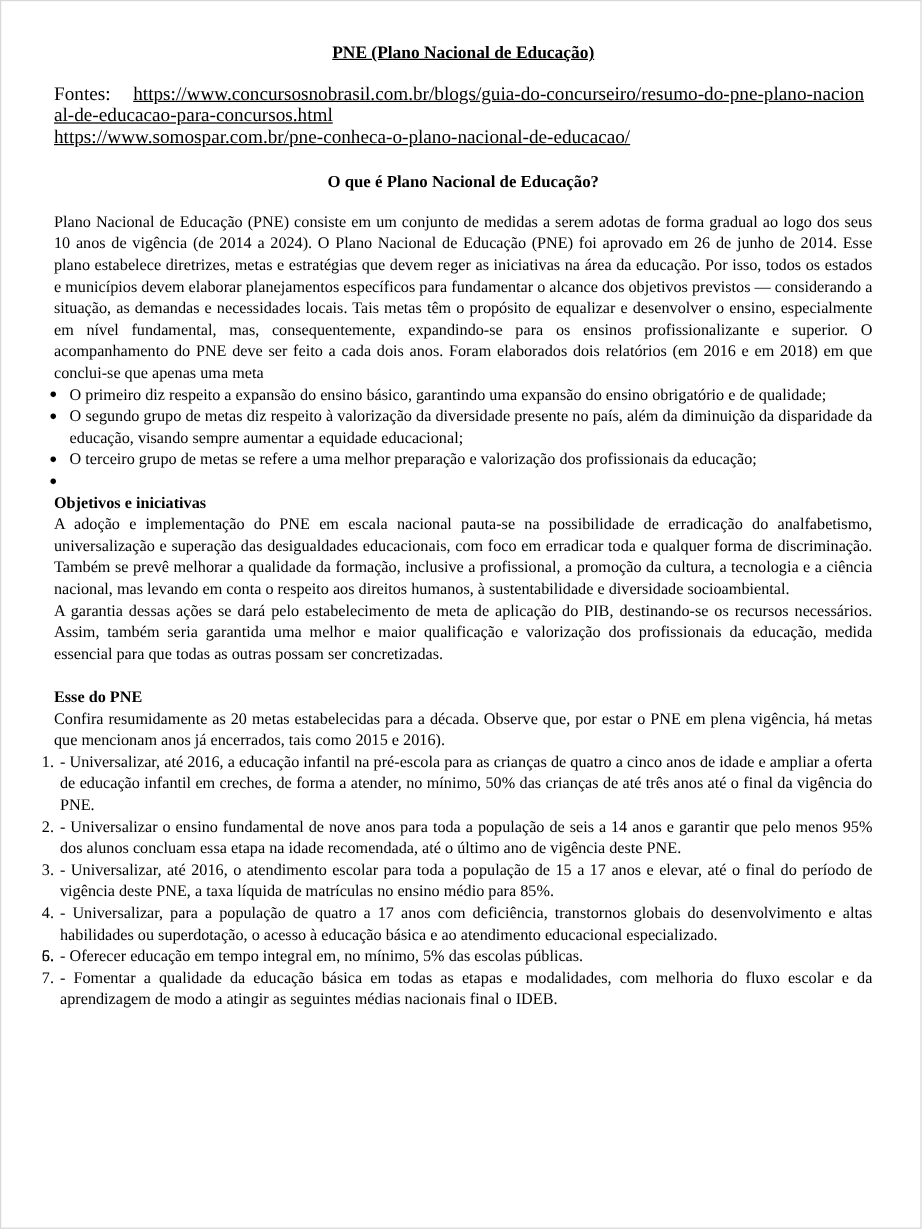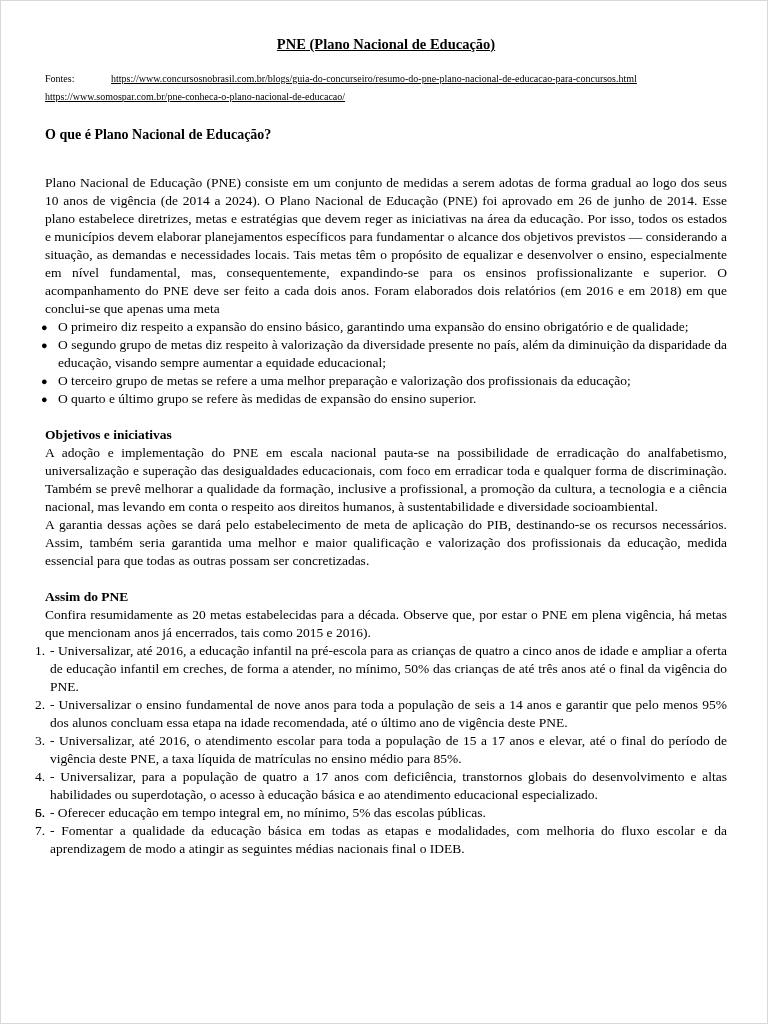--- a/index.html
+++ b/index.html
@@ -32,40 +32,41 @@
   .doc-title {
     text-align: center;
     font-weight: bold;
     font-size: 14.5px;
     line-height: 19px;
     margin: 0 0 16px 0;
   }
   .doc-title span.u { text-decoration: underline; }
 
   .sources {
-    font-size: 10px;
+    font-size: 16px;
     line-height: 18px;
     margin: 0 0 0 0;
   }
   .sources .label {
     display: inline-block;
     width: 66px;
   }
   .sources a, .sources .url {
     text-decoration: underline;
     color: #000;
     word-break: break-all;
   }
   .sources .line3 { display: block; }
 
   .section-title {
+    text-align: center;
     font-weight: bold;
     font-size: 14px;
     line-height: 19px;
-    margin: 19px 0 30px 0;
+    margin: 19px 0 14px 0;
   }
   p.body {
     font-size: 13.5px;
     line-height: 18px;
     text-align: justify;
     margin: 0 0 0 0;
     hyphens: none;
   }
   .blocks-head {
     font-weight: bold;
@@ -142,28 +143,28 @@
 
     <div class="section-title">O que é Plano Nacional de Educação?</div>
 
     <p class="body">Plano Nacional de Educação (PNE) consiste em um conjunto de medidas a serem adotas de forma gradual ao logo dos seus 10 anos de vigência (de 2014 a 2024). O Plano Nacional de Educação (PNE) foi aprovado em 26 de junho de 2014. Esse plano estabelece diretrizes, metas e estratégias que devem reger as iniciativas na área da educação. Por isso, todos os estados e municípios devem elaborar planejamentos específicos para fundamentar o alcance dos objetivos previstos — considerando a situação, as demandas e necessidades locais. Tais metas têm o propósito de equalizar e desenvolver o ensino, especialmente em nível fundamental, mas, consequentemente, expandindo-se para os ensinos profissionalizante e superior. O acompanhamento do PNE deve ser feito a cada dois anos. Foram elaborados dois relatórios (em 2016 e em 2018)  em que conclui-se que apenas uma meta</p>
 
 
     <ul class="bullets">
       <li><span class="bullet">●</span><span>O primeiro diz respeito a expansão do ensino básico, garantindo uma expansão do ensino obrigatório e de qualidade;</span></li>
       <li><span class="bullet">●</span><span>O segundo grupo de metas diz respeito à valorização da diversidade presente no país, além da diminuição da disparidade da educação, visando sempre aumentar a equidade educacional;</span></li>
       <li><span class="bullet">●</span><span>O terceiro grupo de metas se refere a uma melhor preparação e valorização dos profissionais da educação;</span></li>
-      <li><span class="bullet">●</span><span>O quarto e último grupo se refere às medidas de expansão do ensino superior.</span></li>
+      <li><span class="bullet">●</span></li>
     </ul>
 
     <div class="sub-head">Objetivos e iniciativas</div>
     <p class="body after-head">A adoção e implementação do PNE em escala nacional pauta-se na possibilidade de erradicação do analfabetismo, universalização e superação das desigualdades educacionais, com foco em erradicar toda e qualquer forma de discriminação. Também se prevê melhorar a qualidade da formação, inclusive a profissional, a promoção da cultura, a tecnologia e a ciência nacional, mas levando em conta o respeito aos direitos humanos, à sustentabilidade e diversidade socioambiental.</p>
     <p class="body after-head">A garantia dessas ações se dará pelo estabelecimento de meta de aplicação do PIB, destinando-se os recursos necessários. Assim, também seria garantida uma melhor e maior qualificação e valorização dos profissionais da educação, medida essencial para que todas as outras possam ser concretizadas.</p>
 
-    <div class="sub-head">Assim do PNE</div>
+    <div class="sub-head">Esse do PNE</div>
     <p class="body after-head">Confira resumidamente as 20 metas estabelecidas para a década. Observe que, por estar o PNE em plena vigência, há metas que mencionam anos já encerrados, tais como 2015 e 2016).</p>
 
     <ol class="metas">
       <li><span class="num">1.</span><span>- Universalizar, até 2016, a educação infantil na pré-escola para as crianças de quatro a cinco anos de idade e ampliar a oferta de educação infantil em creches, de forma a atender, no mínimo, 50% das crianças de até três anos até o final da vigência do PNE.</span></li>
       <li><span class="num">2.</span><span>- Universalizar o ensino fundamental de nove anos para toda a população de seis a 14 anos e garantir que pelo menos 95% dos alunos concluam essa etapa na idade recomendada, até o último ano de vigência deste PNE.</span></li>
       <li><span class="num">3.</span><span>- Universalizar, até 2016, o atendimento escolar para toda a população de 15 a 17 anos e elevar, até o final do período de vigência deste PNE, a taxa líquida de matrículas no ensino médio para 85%.</span></li>
       <li><span class="num">4.</span><span>- Universalizar, para a população de quatro a 17 anos com deficiência, transtornos globais do desenvolvimento e altas habilidades ou superdotação, o acesso à educação básica e ao atendimento educacional especializado.</span></li>
       <li><span class="num">5.</span></li>
       <li><span class="num">6.</span><span>- Oferecer educação em tempo integral em, no mínimo, 5% das escolas públicas.</span></li>
       <li><span class="num">7.</span><span>- Fomentar a qualidade da educação básica em todas as etapas e modalidades, com melhoria do fluxo escolar e da aprendizagem de modo a atingir as seguintes médias nacionais final o IDEB.</span></li>

